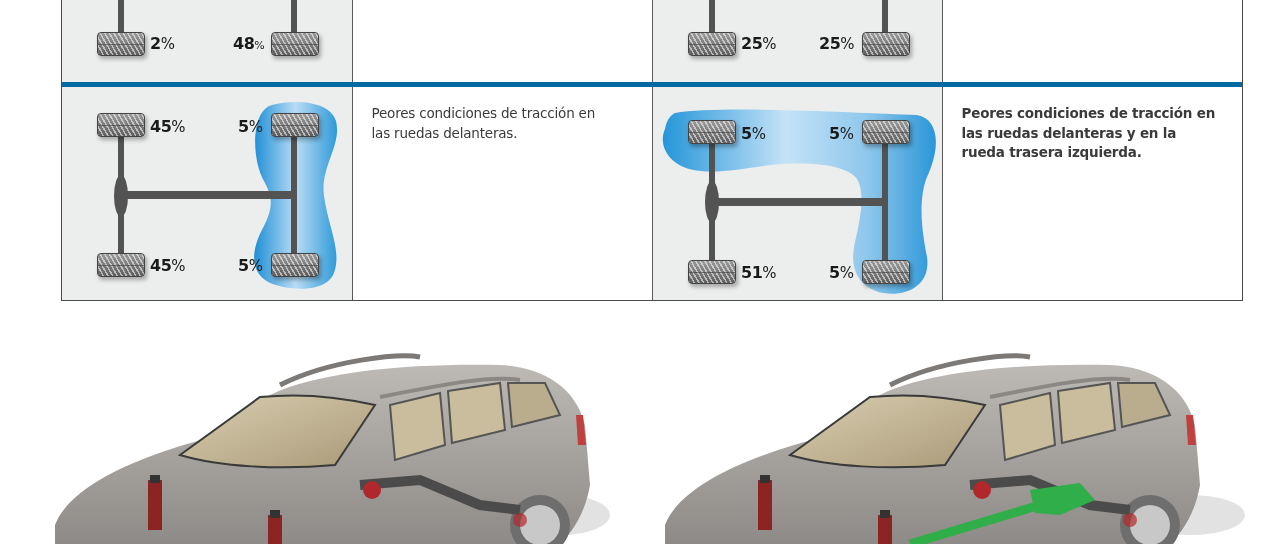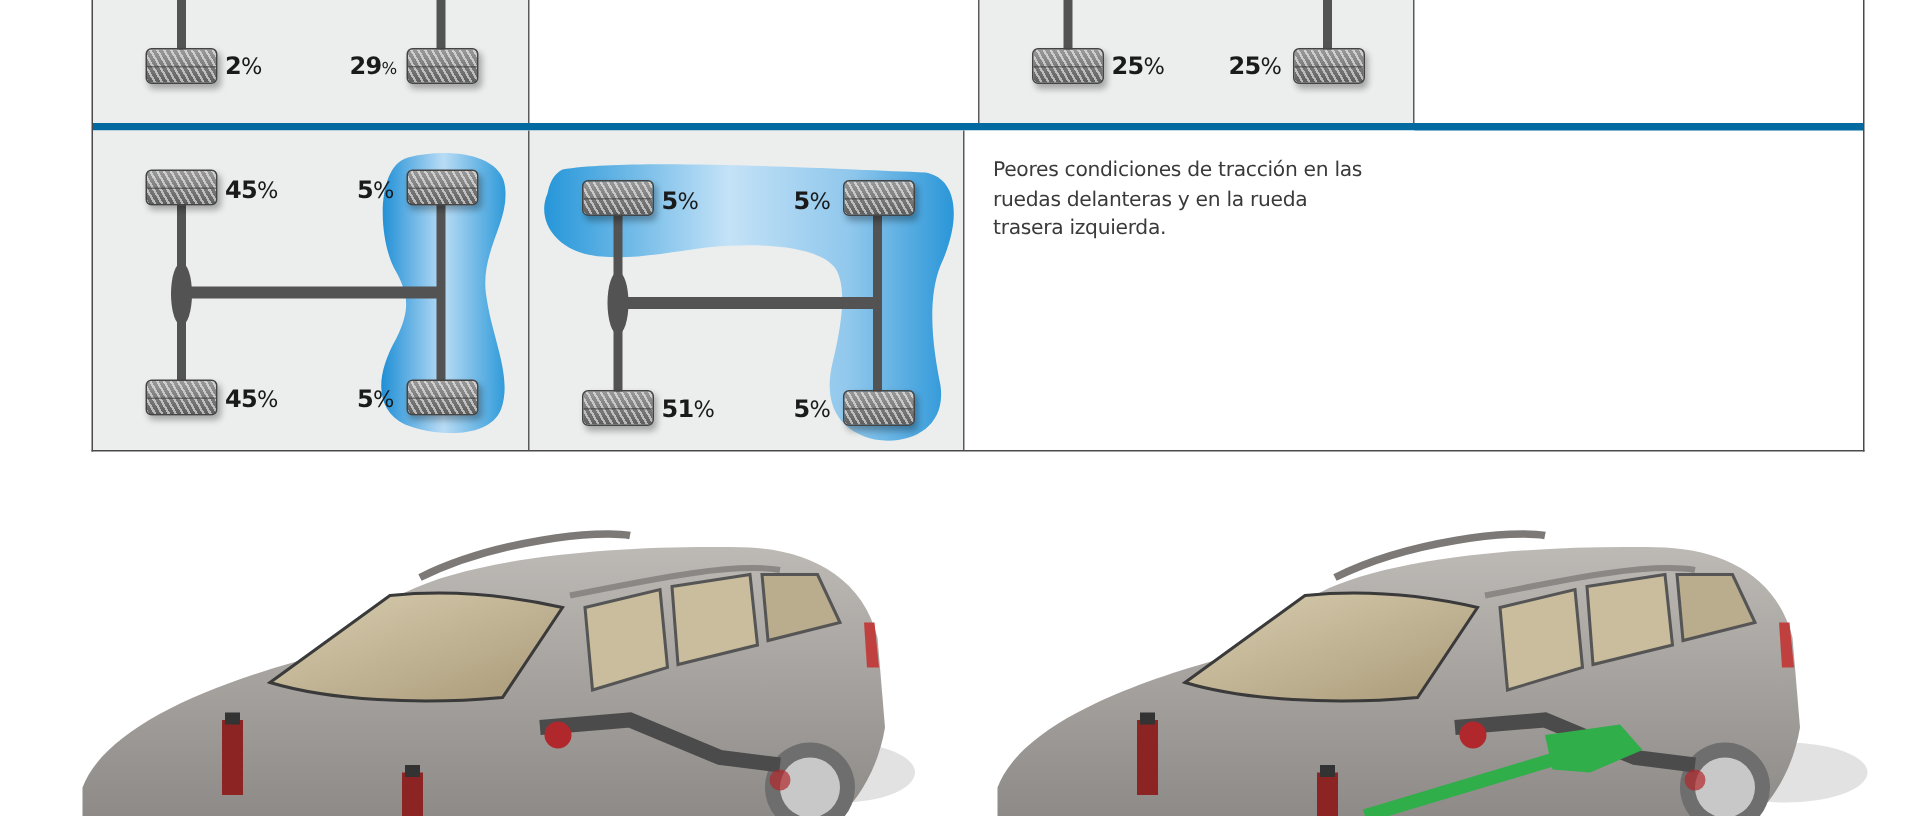--- a/index.html
+++ b/index.html
@@ -21,21 +21,21 @@
     .cell:first-child { border-left: none; }
     .diag { width: 290px; background: #eceeed; }
     .desc { width: 301px; background: #ffffff; }
     .desc p {
       position: absolute; left: 19px; top: 17px;
       width: 240px;
       font-size: 13.5px; line-height: 19.5px; color: #3a3a3a;
       font-family: "DejaVu Sans", sans-serif;
       letter-spacing: -0.2px;
     }
-    .desc.last p { width: 260px; }
+    .desc.last p { width: 260px; font-weight: bold; }
 
     
     .axle-v { position: absolute; width: 6px; background: #535353; }
     .axle-h { position: absolute; height: 8px; background: #535353; }
     .diff { position: absolute; width: 14px; height: 42px; background: #535353; border-radius: 50%; }
     .tire {
       position: absolute; width: 48px; height: 24px; border-radius: 4px;
       background:
         repeating-linear-gradient(60deg, rgba(255,255,255,0.55) 0 1.5px, transparent 1.5px 4px),
         linear-gradient(#9a9a9a, #5e5e5e);
@@ -61,21 +61,21 @@
 
 <div class="table">
 
   <div class="row r1">
     <div class="cell diag">
       <div class="axle-v" style="left:56px; top:0; height:36px;"></div>
       <div class="axle-v" style="left:229px; top:0; height:36px;"></div>
       <div class="tire" style="left:35px; top:34px;"></div>
       <div class="tire" style="left:209px; top:34px;"></div>
       <div class="pct" style="left:88px; top:36px;"><span>2</span><span class="sym">%</span></div>
-      <div class="pct" style="left:171px; top:36px;"><span>29</span><span class="sym small">%</span></div>
+      <div class="pct" style="left:171px; top:36px;"><span>48</span><span class="sym small">%</span></div>
     </div>
     <div class="cell desc">
         <p></p>
       </div>
     <div class="cell diag">
       <div class="axle-v" style="left:56px; top:0; height:36px;"></div>
       <div class="axle-v" style="left:229px; top:0; height:36px;"></div>
       <div class="tire" style="left:35px; top:34px;"></div>
       <div class="tire" style="left:209px; top:34px;"></div>
       <div class="pct" style="left:88px; top:36px;"><span>25</span><span class="sym">%</span></div>
@@ -104,20 +104,23 @@
       <div class="diff" style="left:52px; top:88px;"></div>
       <div class="tire" style="left:35px; top:26px;"></div>
       <div class="tire" style="left:209px; top:26px;"></div>
       <div class="tire" style="left:35px; top:166px;"></div>
       <div class="tire" style="left:209px; top:166px;"></div>
       <div class="pct" style="left:88px; top:30px;"><span>45</span><span class="sym">%</span></div>
       <div class="pct" style="left:176px; top:30px;"><span>5</span><span class="sym">%</span></div>
       <div class="pct" style="left:88px; top:169px;"><span>45</span><span class="sym">%</span></div>
       <div class="pct" style="left:176px; top:169px;"><span>5</span><span class="sym">%</span></div>
     </div>
+    <div class="cell desc">
+        <p>Peores condiciones de tracción en las ruedas delanteras.</p>
+      </div>
     <div class="cell diag">
       <svg style="position:absolute; left:8px; top:20px;" width="276" height="190" viewBox="0 0 276 190">
         <defs>
           <linearGradient id="bg2" x1="0" x2="1" y1="0" y2="0">
             <stop offset="0" stop-color="#2596d9"></stop>
             <stop offset="0.45" stop-color="#c4e2f7"></stop>
             <stop offset="0.75" stop-color="#8fc7ec"></stop>
             <stop offset="1" stop-color="#2a96d8"></stop>
           </linearGradient>
         </defs>

